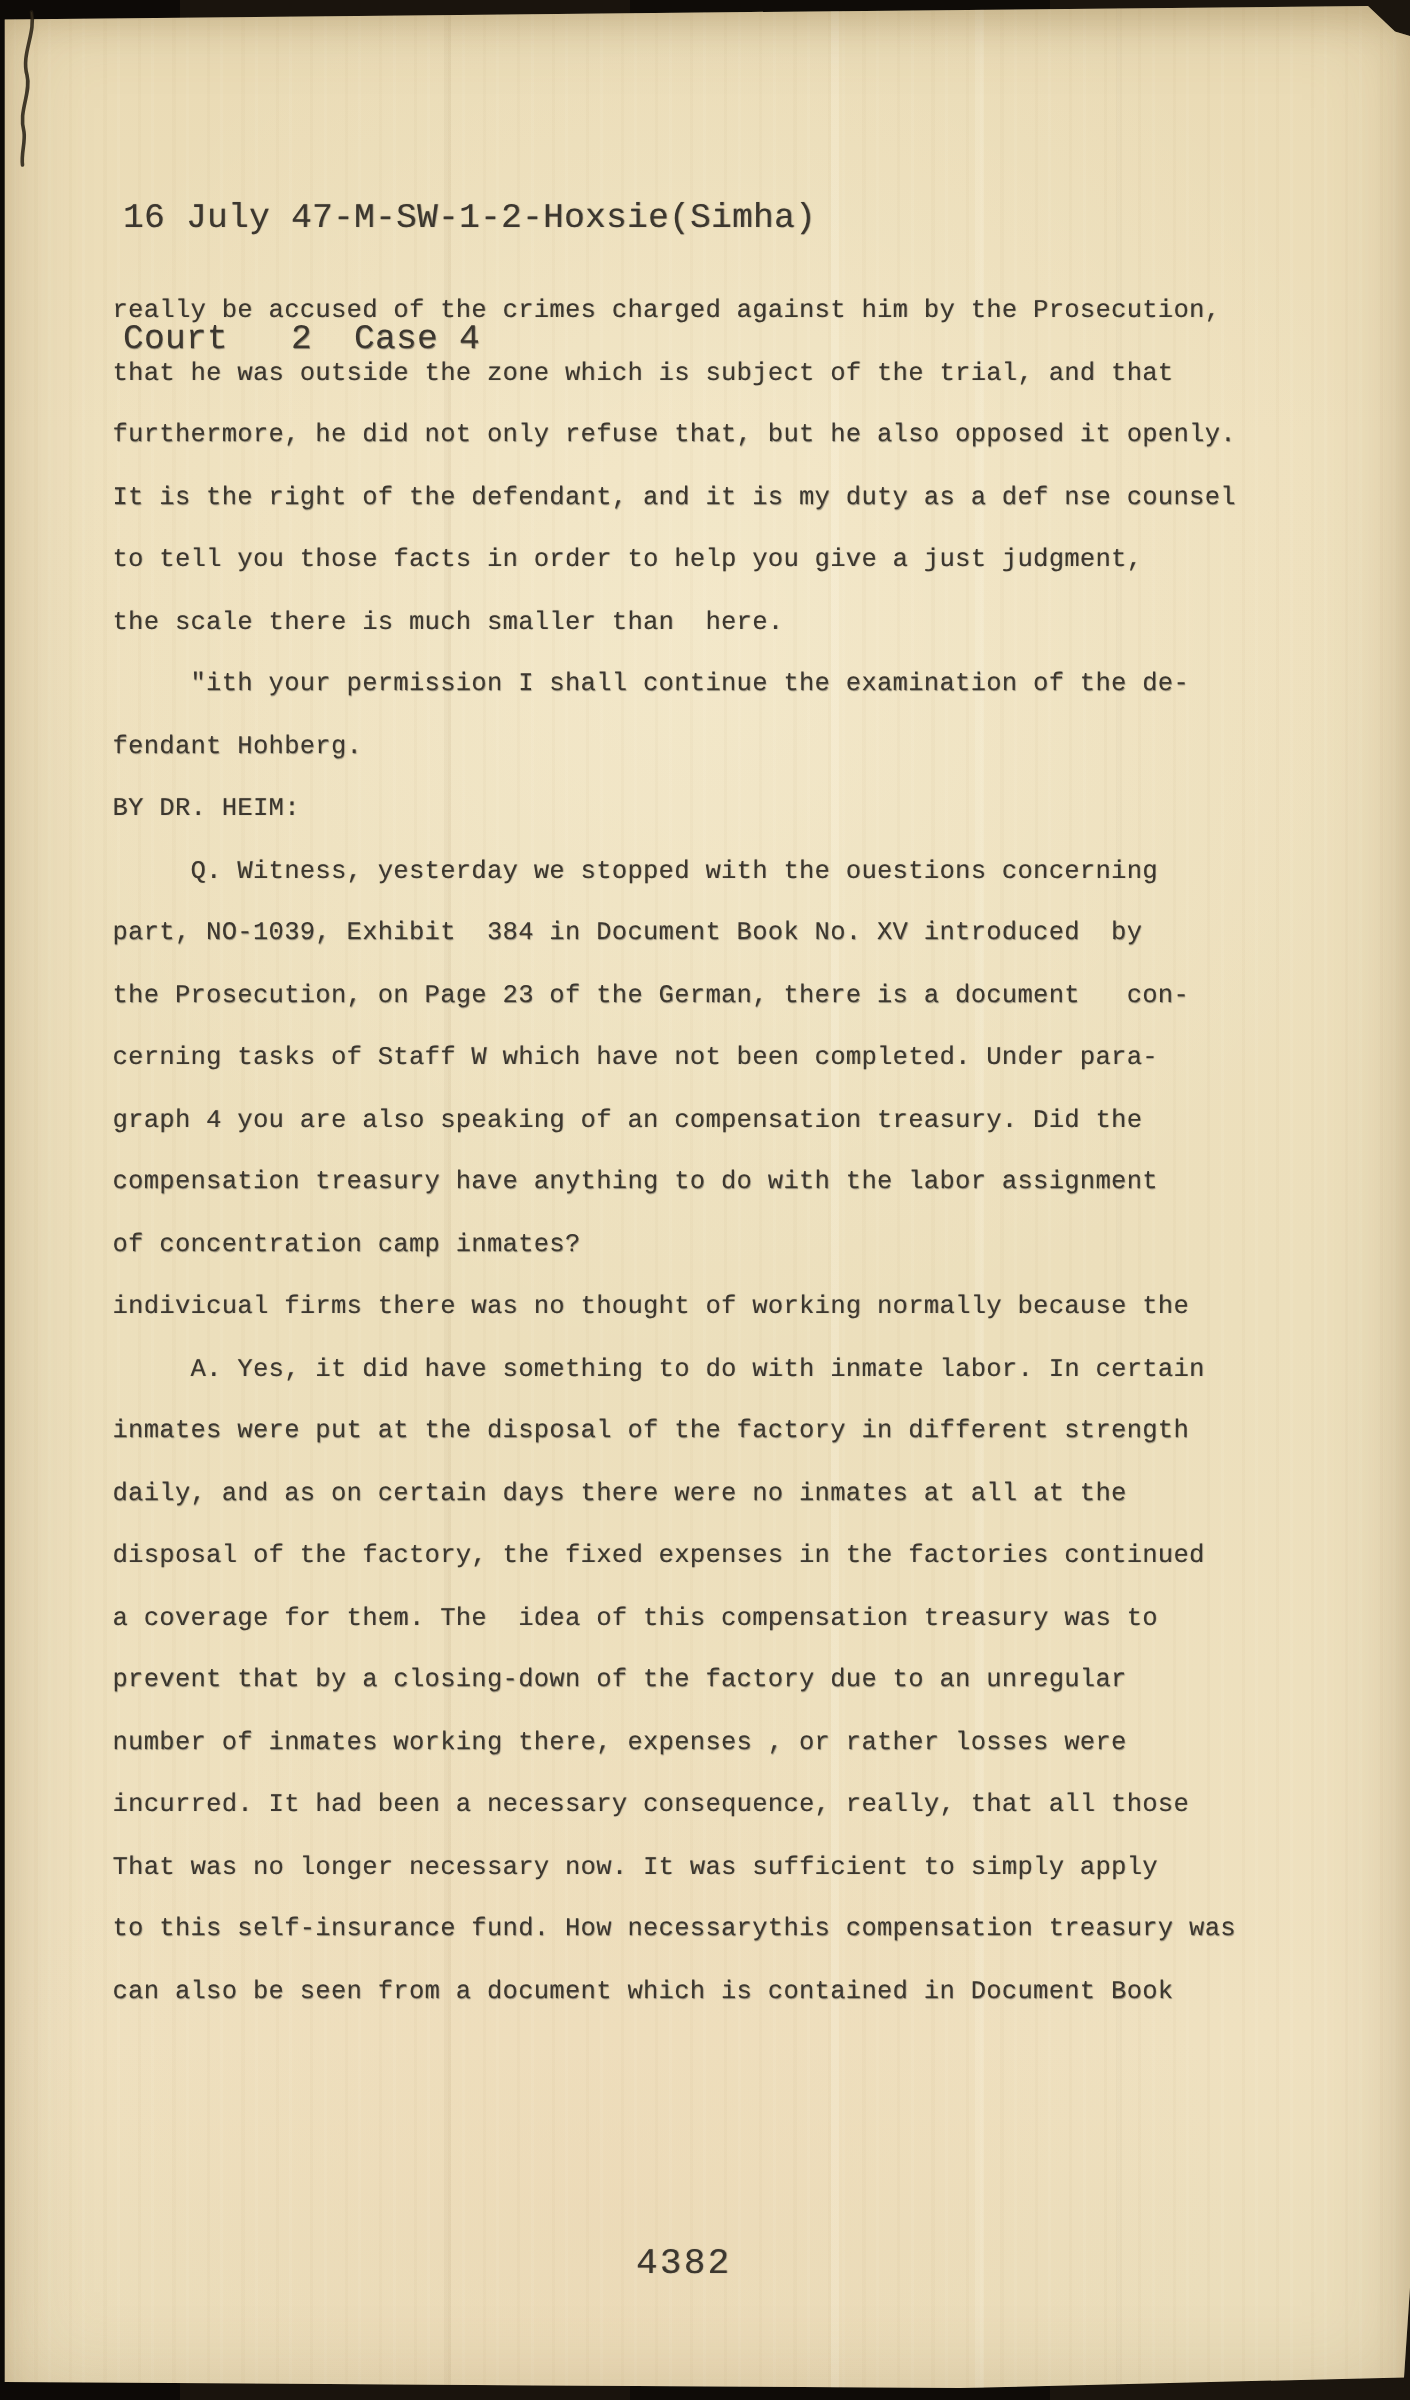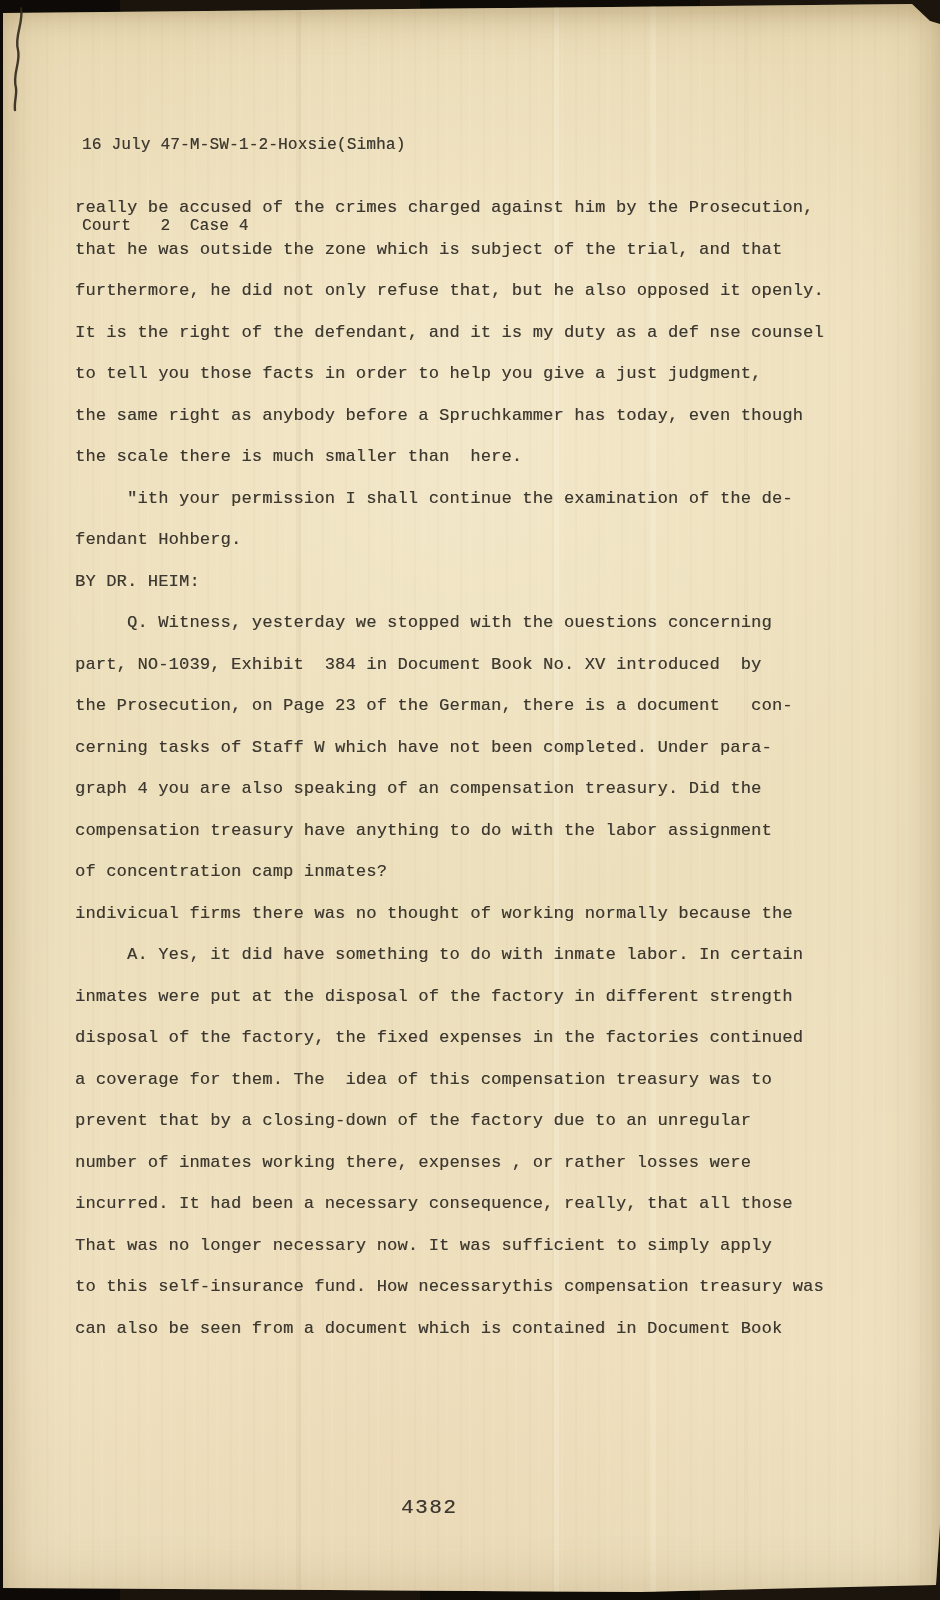--- a/index.html
+++ b/index.html
@@ -41,34 +41,34 @@
     position:absolute;inset:0;width:940px;height:1600px;
     clip-path:polygon(3px 13px,500px 8px,912px 4px,930px 21px,940px 24px,940px 1525px,936px 1585px,640px 1592px,3px 1588px);
     box-shadow:inset 0 0 60px rgba(125,95,45,.28), inset 0 14px 22px rgba(125,95,45,.22);
     pointer-events:none;
   }
   .tear{
     position:absolute;left:0;top:0;
   }
   .header{
     position:absolute;left:82px;top:78px;
-    font-size:16px;line-height:27px;letter-spacing:.2px;
+    font-size:23px;line-height:27px;letter-spacing:.2px;
     color:var(--ink);white-space:pre;
     text-shadow:.4px .4px .6px rgba(60,55,47,.55);
   }
   .body-text{
     position:absolute;left:75px;top:187px;width:860px;
     font-size:17px;line-height:41.5px;letter-spacing:.2px;
     color:var(--ink);
     text-shadow:.4px .4px .6px rgba(60,55,47,.5);
   }
   .body-text .line{white-space:pre;}
   .page-number{
-    position:absolute;left:401px;top:1496px;
-    font-size:21px;letter-spacing:1.5px;color:var(--ink);
+    position:absolute;left:424px;top:1496px;
+    font-size:24px;letter-spacing:1.5px;color:var(--ink);
     text-shadow:.4px .4px .6px rgba(60,55,47,.55);
   }
 </style>
 </head>
 <body>
 
 <div class="scan"></div>
 
 <div class="paper"></div>
 <div class="paper-shade"></div>
@@ -82,35 +82,35 @@
   <div>16 July 47-M-SW-1-2-Hoxsie(Simha)</div>
   <div>Court   2  Case 4</div>
 </div>
 
 <div class="body-text">
     <div class="line">really be accused of the crimes charged against him by the Prosecution,</div>
     <div class="line">that he was outside the zone which is subject of the trial, and that</div>
     <div class="line">furthermore, he did not only refuse that, but he also opposed it openly.</div>
     <div class="line">It is the right of the defendant, and it is my duty as a def nse counsel</div>
     <div class="line">to tell you those facts in order to help you give a just judgment,</div>
-    <div class="line">the same right as anybody before a Spruchkammer has today, even though</div>
     <div class="line">the scale there is much smaller than  here.</div>
     <div class="line">     "ith your permission I shall continue the examination of the de-</div>
     <div class="line">fendant Hohberg.</div>
     <div class="line">BY DR. HEIM:</div>
     <div class="line">     Q. Witness, yesterday we stopped with the ouestions concerning</div>
     <div class="line">part, NO-1039, Exhibit  384 in Document Book No. XV introduced  by</div>
     <div class="line">the Prosecution, on Page 23 of the German, there is a document   con-</div>
     <div class="line">cerning tasks of Staff W which have not been completed. Under para-</div>
     <div class="line">graph 4 you are also speaking of an compensation treasury. Did the</div>
     <div class="line">compensation treasury have anything to do with the labor assignment</div>
     <div class="line">of concentration camp inmates?</div>
     <div class="line">indivicual firms there was no thought of working normally because the</div>
     <div class="line">     A. Yes, it did have something to do with inmate labor. In certain</div>
     <div class="line">inmates were put at the disposal of the factory in different strength</div>
+    <div class="line">daily, and as on certain days there were no inmates at all at the</div>
     <div class="line">disposal of the factory, the fixed expenses in the factories continued</div>
     <div class="line">a coverage for them. The  idea of this compensation treasury was to</div>
     <div class="line">prevent that by a closing-down of the factory due to an unregular</div>
     <div class="line">number of inmates working there, expenses , or rather losses were</div>
     <div class="line">incurred. It had been a necessary consequence, really, that all those</div>
     <div class="line">That was no longer necessary now. It was sufficient to simply apply</div>
     <div class="line">to this self-insurance fund. How necessarythis compensation treasury was</div>
     <div class="line">can also be seen from a document which is contained in Document Book</div>
   </div>
 

